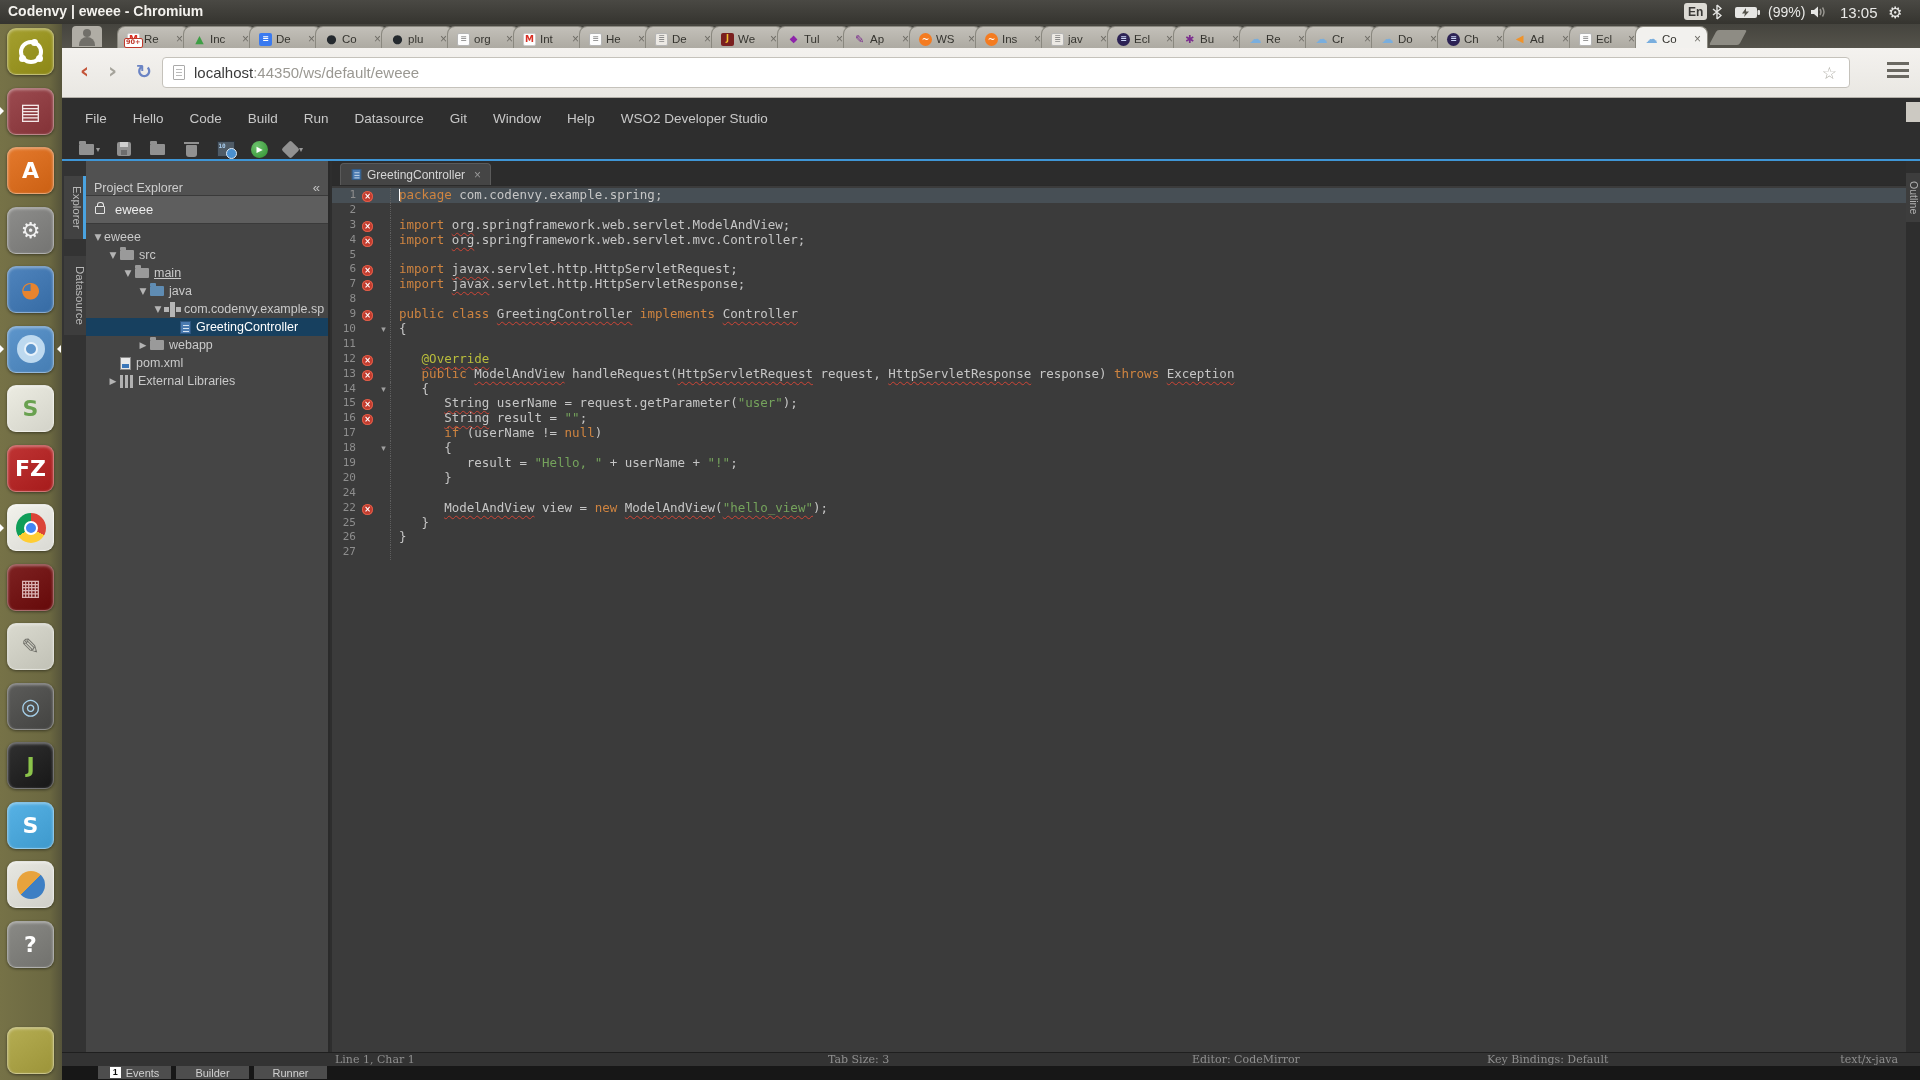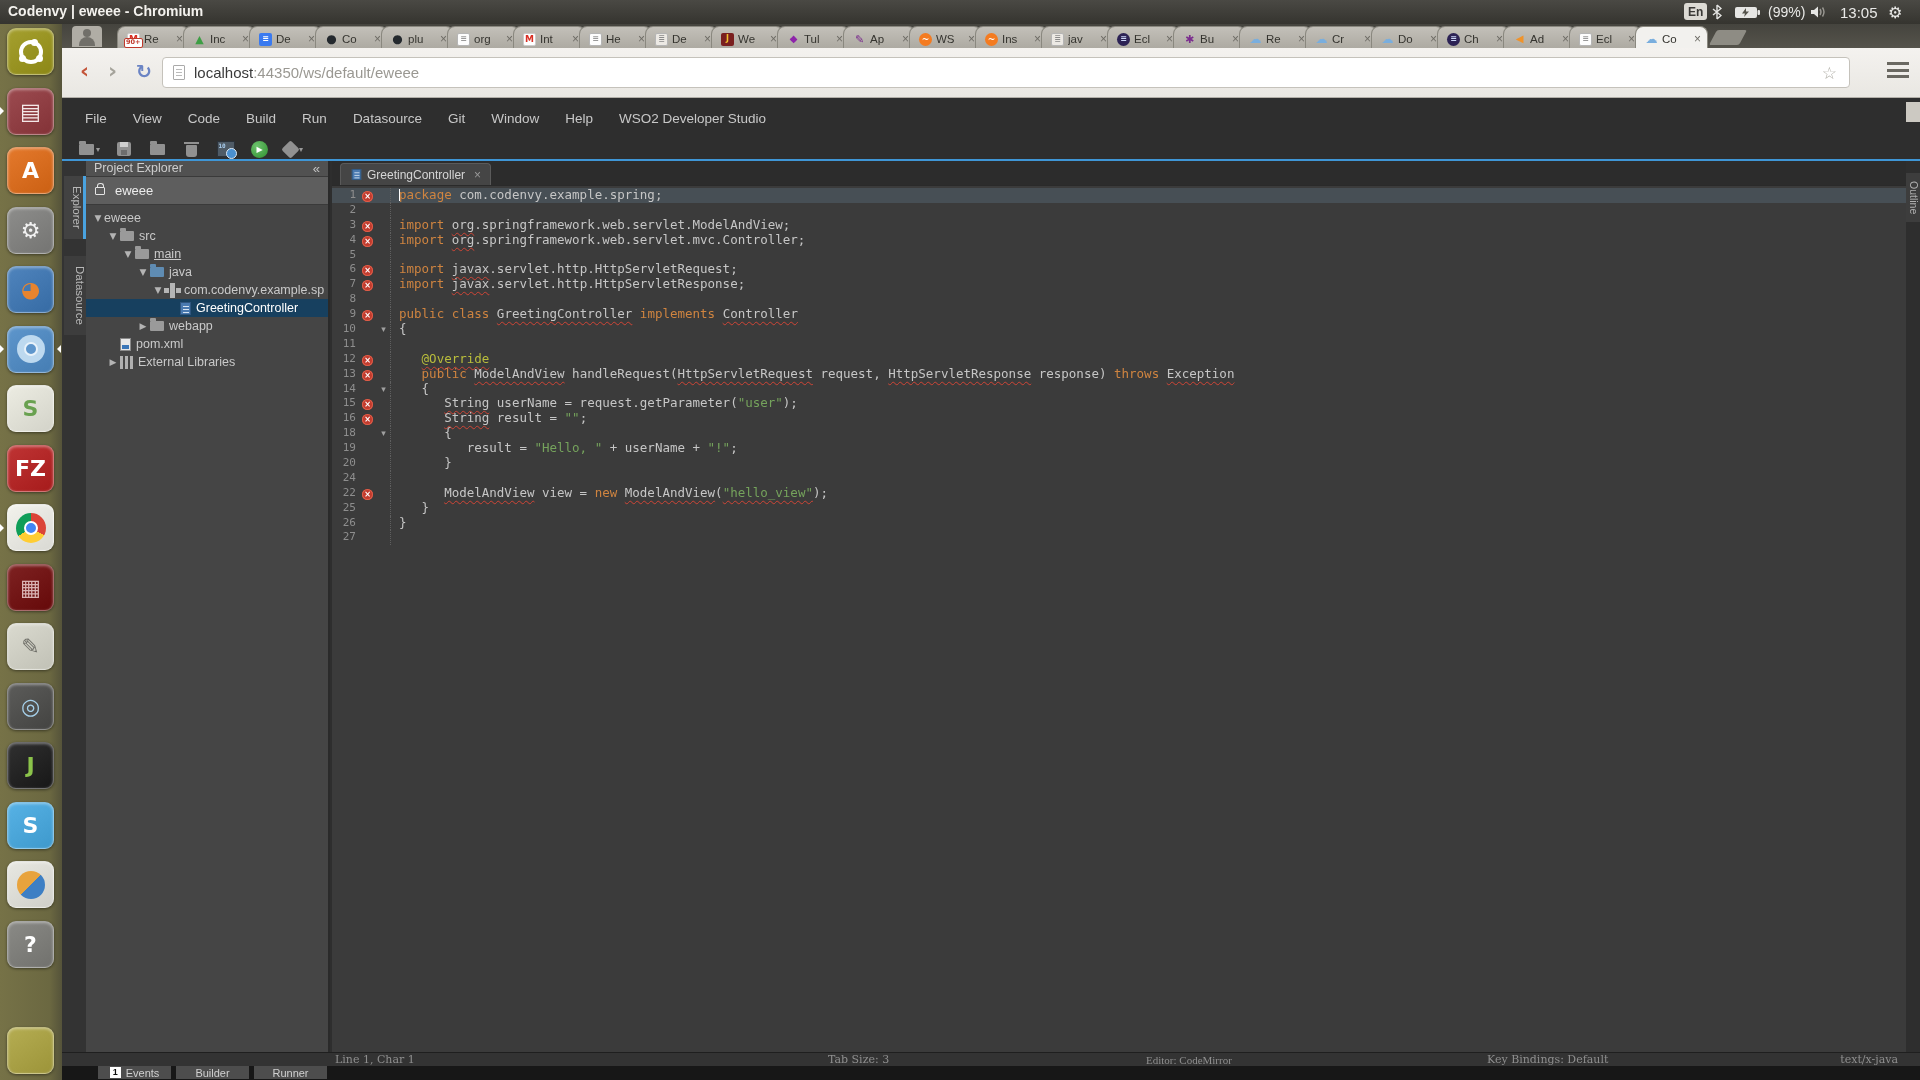--- a/index.html
+++ b/index.html
@@ -125,22 +125,22 @@
   #workspace{position:absolute;left:0;top:62px;width:100%;height:891px;}
   
   #vtabs{position:absolute;left:0;top:0;width:24px;height:100%;background:#333;}
   .vtab{position:absolute;left:2px;width:22px;background:#3d3d3d;color:#b8b8b8;
     writing-mode:vertical-rl;font-size:11.5px;text-align:center;padding:10px 0;border-radius:0 0 0 0;}
   .vtab.active{border-right:3px solid #4aa3e0;background:#424242;}
 
   
   #explorer{position:absolute;left:24px;top:0;width:244px;height:100%;background:#454545;
     border-right:2px solid #2a2a2a;}
-  #pe-header{height:16px;background:#515151;color:#cdcdcd;font-size:12.5px;
-    display:flex;align-items:flex-start;padding:0 8px;border-bottom:1px solid #3a3a3a;}
+  #pe-header{height:35px;background:#515151;color:#cdcdcd;font-size:12.5px;
+    display:flex;align-items:flex-end;padding:0 8px;border-bottom:1px solid #3a3a3a;}
   #pe-header .title{flex:1;}
   #pe-collapse{color:#c4c4c4;font-size:13px;}
   #project-row{height:28px;background:#5e5e5e;display:flex;align-items:center;
     color:#ececec;font-size:13px;border-bottom:1px solid #3a3a3a;}
   .lockico{width:10px;height:8px;border:1px solid #e4e4e4;border-radius:1px;position:relative;margin:0 10px 0 9px;}
   .lockico::before{content:"";position:absolute;left:1px;top:-5px;width:5px;height:4px;
     border:1px solid #e4e4e4;border-bottom:none;border-radius:3px 3px 0 0;}
   #tree{padding-top:4px;}
   .trow{display:flex;align-items:center;height:18px;color:#c9c9c9;font-size:12.5px;white-space:nowrap;overflow:hidden;}
   .trow.selected{background:#17405f;color:#fff;}
@@ -186,21 +186,21 @@
 
   
   #outline-strip{position:absolute;right:0;top:0;width:14px;height:100%;background:#2e2e2e;}
   .vtab-r{position:absolute;left:0;top:12px;width:14px;background:#3d3d3d;color:#b0b0b0;
     writing-mode:vertical-rl;font-size:10.5px;padding:8px 0;text-align:center;}
 
   
   #statusbar{position:absolute;left:0;top:953px;width:100%;height:14px;background:#333;
     border-top:1px solid #1f1f1f;color:#8f8f8f;font-family:"DejaVu Serif",serif;font-size:11px;line-height:14px;}
   #statusbar span{position:absolute;white-space:nowrap;}
-  #st-pos{left:273px;} #st-tab{left:766px;} #st-ed{left:1084px;font-family:Liberation Serif, serif;} #st-key{left:1425px;} #st-mime{right:22px;}
+  #st-pos{left:273px;} #st-tab{left:766px;} #st-ed{left:1130px;} #st-key{left:1425px;} #st-mime{right:22px;}
   #bottombar{position:absolute;left:0;top:967px;width:100%;height:14px;background:#171717;display:flex;}
   .btab{width:73px;height:13px;margin-right:5px;background:#4d4d4d;color:#d0d0d0;font-size:11px;
     display:flex;align-items:center;justify-content:center;}
   .btab:first-child{margin-left:36px;}
   .bbadge{background:#fff;color:#111;font-weight:bold;font-size:9px;width:11px;height:11px;
     text-align:center;line-height:11px;margin-right:5px;}
 </style>
 </head>
 <body>
 
@@ -371,21 +371,21 @@
         <span id="url-text"><b>localhost</b><span>:44350/ws/default/eweee</span></span>
         <span id="star-btn">☆</span>
       </div>
       <span id="menu-btn"></span>
     </div>
 
     <div id="page">
       <div id="scroll-stub"></div>
       <div id="menubar">
           <div class="menu-item">File</div>
-          <div class="menu-item">View</div>
+          <div class="menu-item">Hello</div>
           <div class="menu-item">Code</div>
           <div class="menu-item">Build</div>
           <div class="menu-item">Run</div>
           <div class="menu-item">Datasource</div>
           <div class="menu-item">Git</div>
           <div class="menu-item">Window</div>
           <div class="menu-item">Help</div>
           <div class="menu-item">WSO2 Developer Studio</div>
         </div>
       <div id="ide-toolbar">
@@ -496,20 +496,21 @@
               <div class="cl"><div class="num">7</div><div class="errcol"><div class="errb" style="display: inline-block;">×</div></div><div class="foldcol"></div><div class="codetxt"><span class="k">import</span><span class="p"> </span><span class="p u">javax</span><span class="p">.servlet.http.HttpServletResponse;</span></div></div>
               <div class="cl"><div class="num">8</div><div class="errcol"></div><div class="foldcol"></div><div class="codetxt"></div></div>
               <div class="cl"><div class="num">9</div><div class="errcol"><div class="errb" style="display: inline-block;">×</div></div><div class="foldcol"></div><div class="codetxt"><span class="k">public</span><span class="p"> </span><span class="k">class</span><span class="p"> </span><span class="p u">GreetingController</span><span class="p"> </span><span class="k">implements</span><span class="p"> </span><span class="p u">Controller</span></div></div>
               <div class="cl"><div class="num">10</div><div class="errcol"></div><div class="foldcol">▾</div><div class="codetxt"><span class="p">{</span></div></div>
               <div class="cl"><div class="num">11</div><div class="errcol"></div><div class="foldcol"></div><div class="codetxt"></div></div>
               <div class="cl"><div class="num">12</div><div class="errcol"><div class="errb" style="display: inline-block;">×</div></div><div class="foldcol"></div><div class="codetxt"><span class="p">   </span><span class="an u">@Override</span></div></div>
               <div class="cl"><div class="num">13</div><div class="errcol"><div class="errb" style="display: inline-block;">×</div></div><div class="foldcol"></div><div class="codetxt"><span class="p">   </span><span class="k">public</span><span class="p"> </span><span class="p u">ModelAndView</span><span class="p"> handleRequest(</span><span class="p u">HttpServletRequest</span><span class="p"> request, </span><span class="p u">HttpServletResponse</span><span class="p"> response) </span><span class="k">throws</span><span class="p"> </span><span class="p u">Exception</span></div></div>
               <div class="cl"><div class="num">14</div><div class="errcol"></div><div class="foldcol">▾</div><div class="codetxt"><span class="p">   {</span></div></div>
               <div class="cl"><div class="num">15</div><div class="errcol"><div class="errb" style="display: inline-block;">×</div></div><div class="foldcol"></div><div class="codetxt"><span class="p">      </span><span class="p u">String</span><span class="p"> userName = request.getParameter(</span><span class="st">"user"</span><span class="p">);</span></div></div>
               <div class="cl"><div class="num">16</div><div class="errcol"><div class="errb" style="display: inline-block;">×</div></div><div class="foldcol"></div><div class="codetxt"><span class="p">      </span><span class="p u">String</span><span class="p"> result = </span><span class="st">""</span><span class="p">;</span></div></div>
+              <div class="cl"><div class="num">17</div><div class="errcol"></div><div class="foldcol"></div><div class="codetxt"><span class="p">      </span><span class="k">if</span><span class="p"> (userName != </span><span class="k">null</span><span class="p">)</span></div></div>
               <div class="cl"><div class="num">18</div><div class="errcol"></div><div class="foldcol">▾</div><div class="codetxt"><span class="p">      {</span></div></div>
               <div class="cl"><div class="num">19</div><div class="errcol"></div><div class="foldcol"></div><div class="codetxt"><span class="p">         result = </span><span class="st">"Hello, "</span><span class="p"> + userName + </span><span class="st">"!"</span><span class="p">;</span></div></div>
               <div class="cl"><div class="num">20</div><div class="errcol"></div><div class="foldcol"></div><div class="codetxt"><span class="p">      }</span></div></div>
               <div class="cl"><div class="num">24</div><div class="errcol"></div><div class="foldcol"></div><div class="codetxt"></div></div>
               <div class="cl"><div class="num">22</div><div class="errcol"><div class="errb" style="display: inline-block;">×</div></div><div class="foldcol"></div><div class="codetxt"><span class="p">      </span><span class="p u">ModelAndView</span><span class="p"> view = </span><span class="k">new</span><span class="p"> </span><span class="p u">ModelAndView</span><span class="p">(</span><span class="st u">"hello_view"</span><span class="p">);</span></div></div>
               <div class="cl"><div class="num">25</div><div class="errcol"></div><div class="foldcol"></div><div class="codetxt"><span class="p">   }</span></div></div>
               <div class="cl"><div class="num">26</div><div class="errcol"></div><div class="foldcol"></div><div class="codetxt"><span class="p">}</span></div></div>
               <div class="cl"><div class="num">27</div><div class="errcol"></div><div class="foldcol"></div><div class="codetxt"></div></div>
             </div>
         </div>

